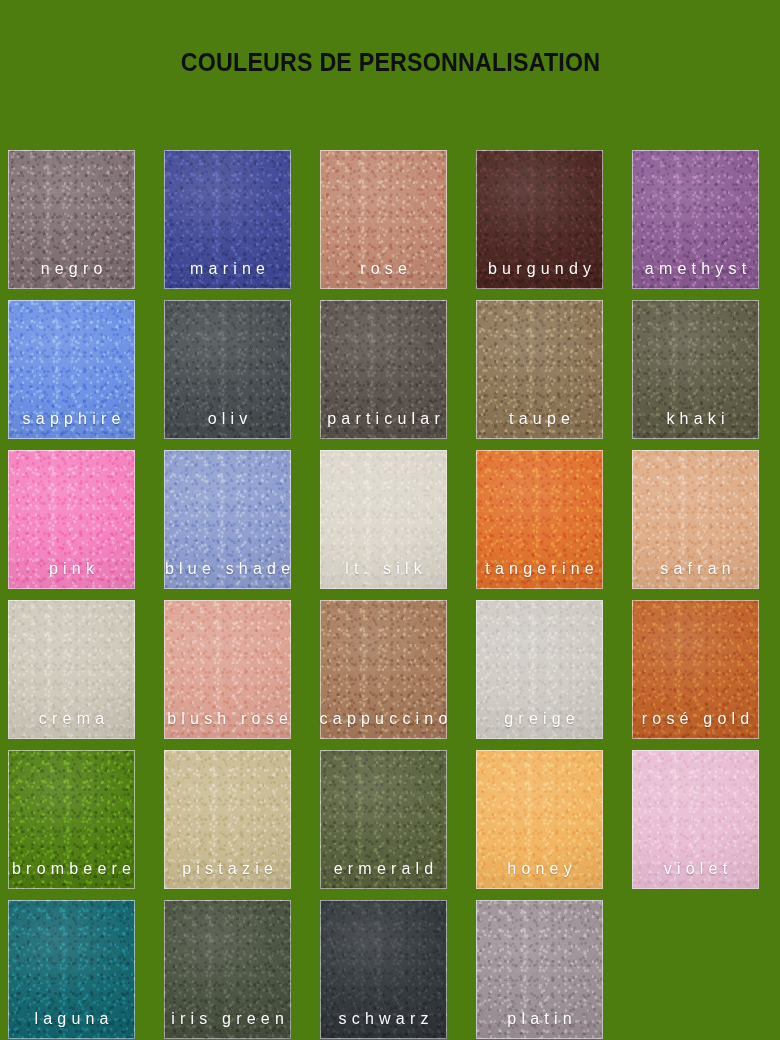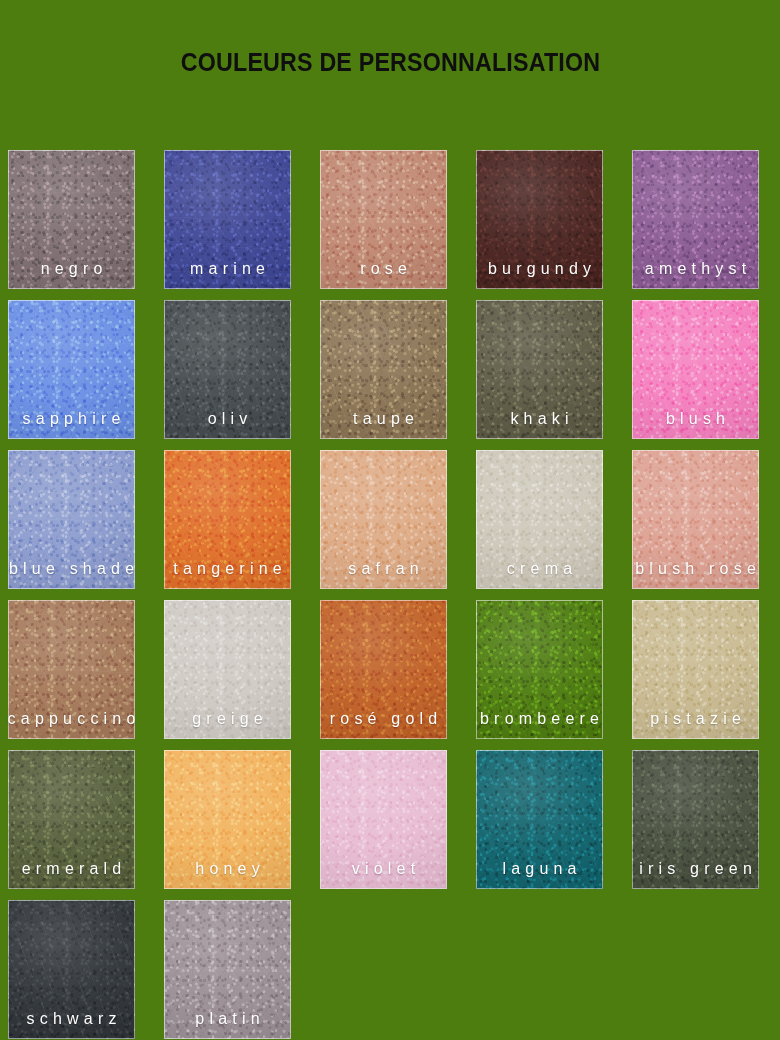--- a/index.html
+++ b/index.html
@@ -207,20 +207,28 @@
       </div>
       <div class="swatch">
         <div class="swatch-surface" style="background: rgb(69, 75, 78);">
           <div class="swatch-grain" style="background-position: 19px 16px;"></div>
           <div class="swatch-creases" style="transform: rotate(7deg);"></div>
           <div class="swatch-shade"></div>
         </div>
         <div class="swatch-label">oliv</div>
       </div>
       <div class="swatch">
+        <div class="swatch-surface" style="background: rgb(88, 80, 74);">
+          <div class="swatch-grain" style="background-position: 12px 18px;"></div>
+          <div class="swatch-creases" style="transform: rotate(-1deg);"></div>
+          <div class="swatch-shade"></div>
+        </div>
+        <div class="swatch-label">particular</div>
+      </div>
+      <div class="swatch">
         <div class="swatch-surface" style="background: rgb(139, 116, 85);">
           <div class="swatch-grain" style="background-position: 15px 13px;"></div>
           <div class="swatch-creases" style="transform: rotate(5deg);"></div>
           <div class="swatch-shade"></div>
         </div>
         <div class="swatch-label">taupe</div>
       </div>
       <div class="swatch">
         <div class="swatch-surface" style="background: rgb(93, 91, 69);">
           <div class="swatch-grain" style="background-position: 2px 6px;"></div>
@@ -228,31 +236,39 @@
           <div class="swatch-shade"></div>
         </div>
         <div class="swatch-label">khaki</div>
       </div>
       <div class="swatch">
         <div class="swatch-surface" style="background: rgb(245, 129, 192);">
           <div class="swatch-grain" style="background-position: 5px 1px;"></div>
           <div class="swatch-creases" style="transform: rotate(8deg);"></div>
           <div class="swatch-shade"></div>
         </div>
-        <div class="swatch-label">blush</div>
+        <div class="swatch-label">pink</div>
       </div>
       <div class="swatch">
         <div class="swatch-surface" style="background: rgb(140, 156, 206);">
           <div class="swatch-grain" style="background-position: 18px 8px;"></div>
           <div class="swatch-creases" style="transform: rotate(-6deg);"></div>
           <div class="swatch-shade"></div>
         </div>
         <div class="swatch-label">blue shade</div>
       </div>
       <div class="swatch">
+        <div class="swatch-surface" style="background: rgb(220, 214, 203);">
+          <div class="swatch-grain" style="background-position: 8px 15px;"></div>
+          <div class="swatch-creases" style="transform: rotate(-3deg);"></div>
+          <div class="swatch-shade"></div>
+        </div>
+        <div class="swatch-label">lt. silk</div>
+      </div>
+      <div class="swatch">
         <div class="swatch-surface" style="background: rgb(224, 112, 42);">
           <div class="swatch-grain" style="background-position: 21px 3px;"></div>
           <div class="swatch-creases" style="transform: rotate(0deg);"></div>
           <div class="swatch-shade"></div>
         </div>
         <div class="swatch-label">tangerine</div>
       </div>
       <div class="swatch">
         <div class="swatch-surface" style="background: rgb(222, 171, 134);">
           <div class="swatch-grain" style="background-position: 11px 10px;"></div>

